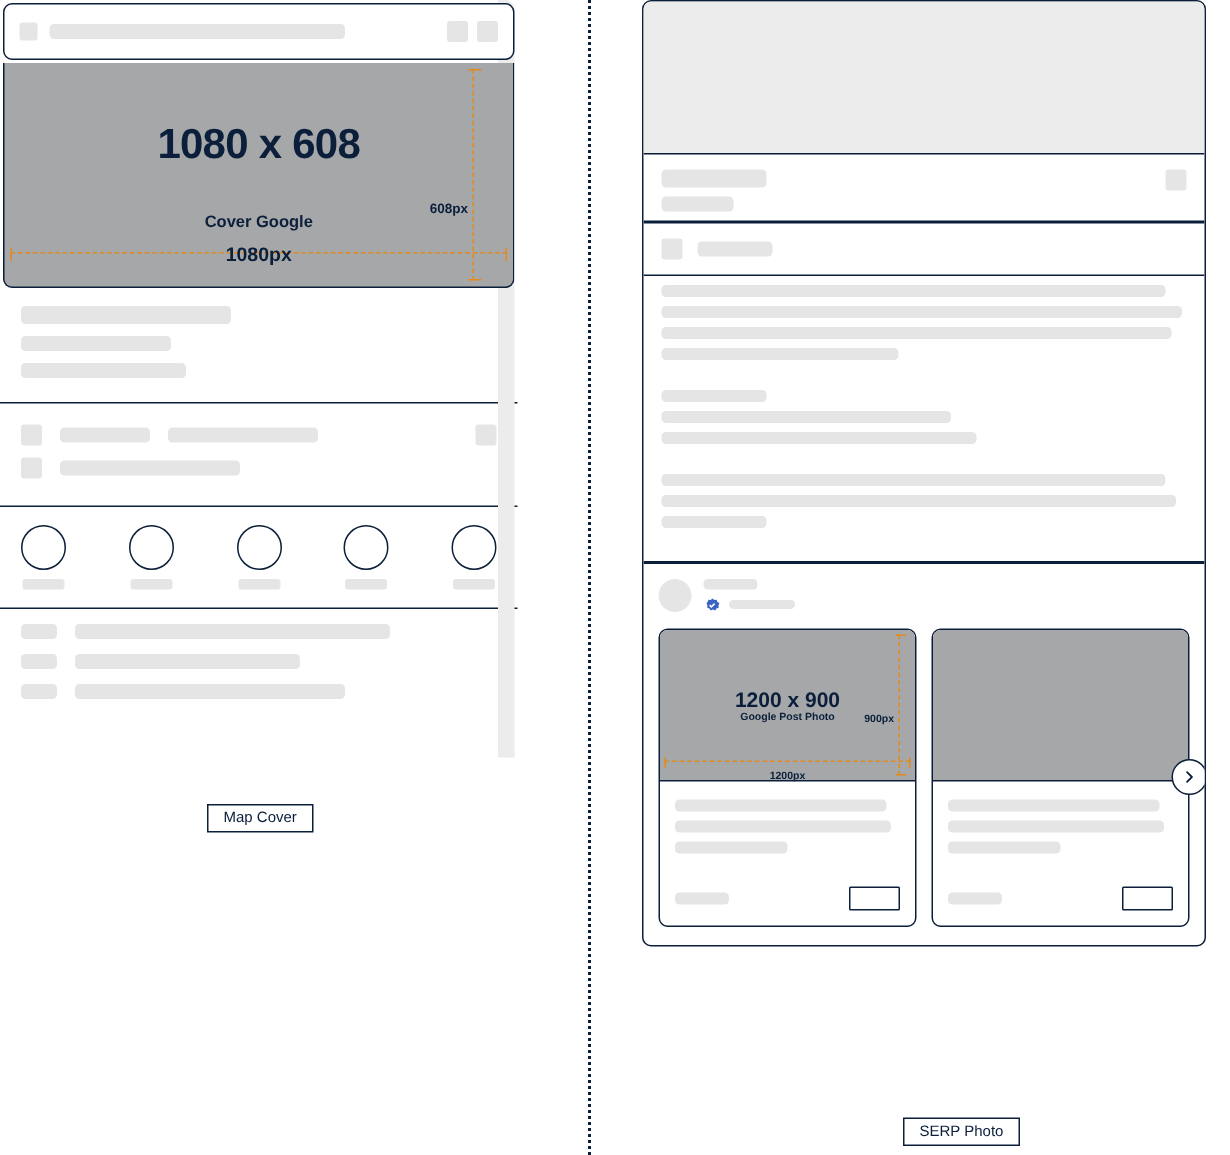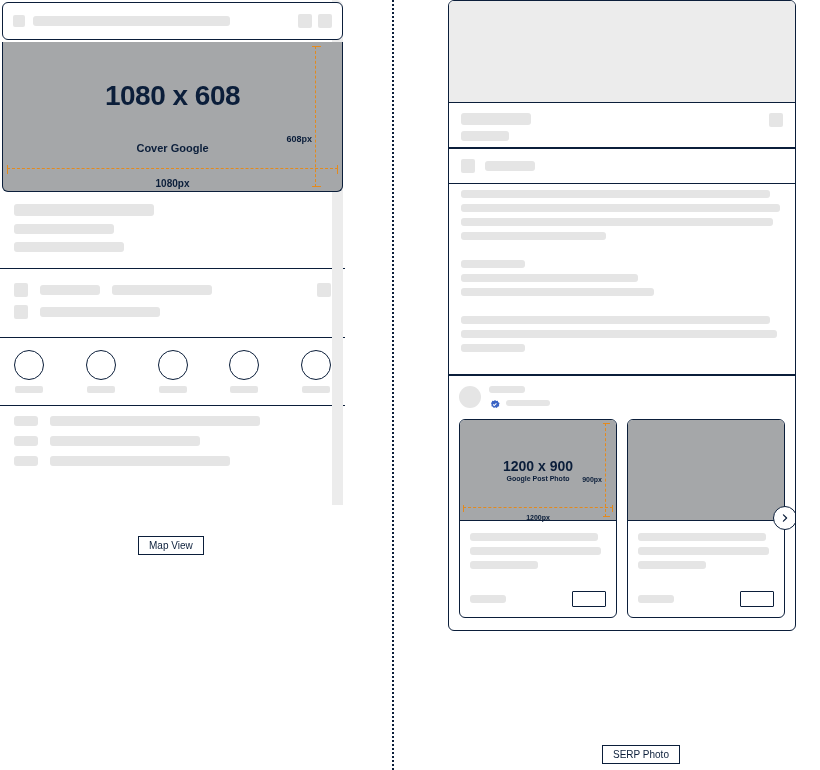--- a/index.html
+++ b/index.html
@@ -71,21 +71,21 @@
   .dim-v::after { bottom:0; }
   .dim-h {
     position:absolute; left:4px; right:4px; bottom:22px; height:1px;
     border-top:1px dashed #e38a1e;
   }
   .dim-h::before, .dim-h::after {
     content:""; position:absolute; top:-4px; height:9px; width:1px; background:#e38a1e;
   }
   .dim-h::before { left:0; } .dim-h::after { right:0; }
   .dim-v-label { position:absolute; right:30px; top:92px; font-size:9px; font-weight:700; color:#0b1e3a;}
-  .dim-h-label { position:absolute; bottom:2px; left:50%; transform:translateX(-50%); font-size:10px; font-weight:700; color:#0b1e3a;}
+  .dim-h-label { position:absolute; bottom:14px; left:50%; transform:translateX(-50%); font-size:13px; font-weight:700; color:#0b1e3a;}
   .header-block { padding: 12px 14px 8px; }
   .ph { background:#e5e5e5; border-radius:3px; height:10px; }
   .ph-lg { height:12px; }
   .row { display:flex; gap:10px; align-items:center; margin-bottom:8px; }
   .ph-sq { width:14px; height:14px; background:#e5e5e5; border-radius:2px;}
   .info-section { border-top:1.5px solid #0b1e3a; border-bottom:1.5px solid #0b1e3a; padding: 6px 14px 10px; }
   .info-row { display:flex; gap:12px; align-items:center; margin: 8px 0; }
   .circles-section {
     border-bottom:1.5px solid #0b1e3a; padding: 12px 14px 12px;
   }
@@ -100,21 +100,21 @@
     position:absolute; left:332px; top:0; width:11px; height:505px;
     background:#ececec; border-top-right-radius:6px;
   }
   .view-label {
     position:absolute; border:1px solid #0b1e3a; padding:3px 10px;
     font-size:10px; color:#0b1e3a; background:#fff;
   }
   .map-view-label { left:138px; top:536px; }
   
   .right-col {
-    position:absolute; left:448px; top:0; width:348px;
+    position:absolute; left:428px; top:0; width:376px;
   }
   .serp-card {
     border:1.5px solid #0b1e3a; border-radius:6px; overflow:hidden; background:#fff;
   }
   .serp-hero { height:102px; background:#ececec; border-bottom:1.5px solid #0b1e3a;}
   .serp-title-row { padding:10px 12px 6px; display:flex; align-items:flex-start;}
   .serp-title-col { display:flex; flex-direction:column; gap:6px;}
   .serp-title-sq { margin-left:auto; }
   .serp-sep { height:1.5px; background:#0b1e3a;}
   .serp-about-head { padding:10px 12px; display:flex; align-items:center; gap:10px;}
@@ -238,21 +238,21 @@
         <div class="ph"></div>
         <div class="ph" style="width:150px"></div>
       </div>
       <div class="lower-row">
         <div class="ph"></div>
         <div class="ph" style="width:180px"></div>
       </div>
     </div>
   </div>
 
-  <div class="view-label map-view-label">Map View</div>
+  <div class="view-label map-view-label">Map Cover</div>
 
   <div class="right-col">
     <div class="serp-card">
       <div class="serp-hero"></div>
 
       <div class="serp-title-row">
         <div class="serp-title-col">
           <div class="ph ph-lg" style="width:70px"></div>
           <div class="ph" style="width:48px"></div>
         </div>

